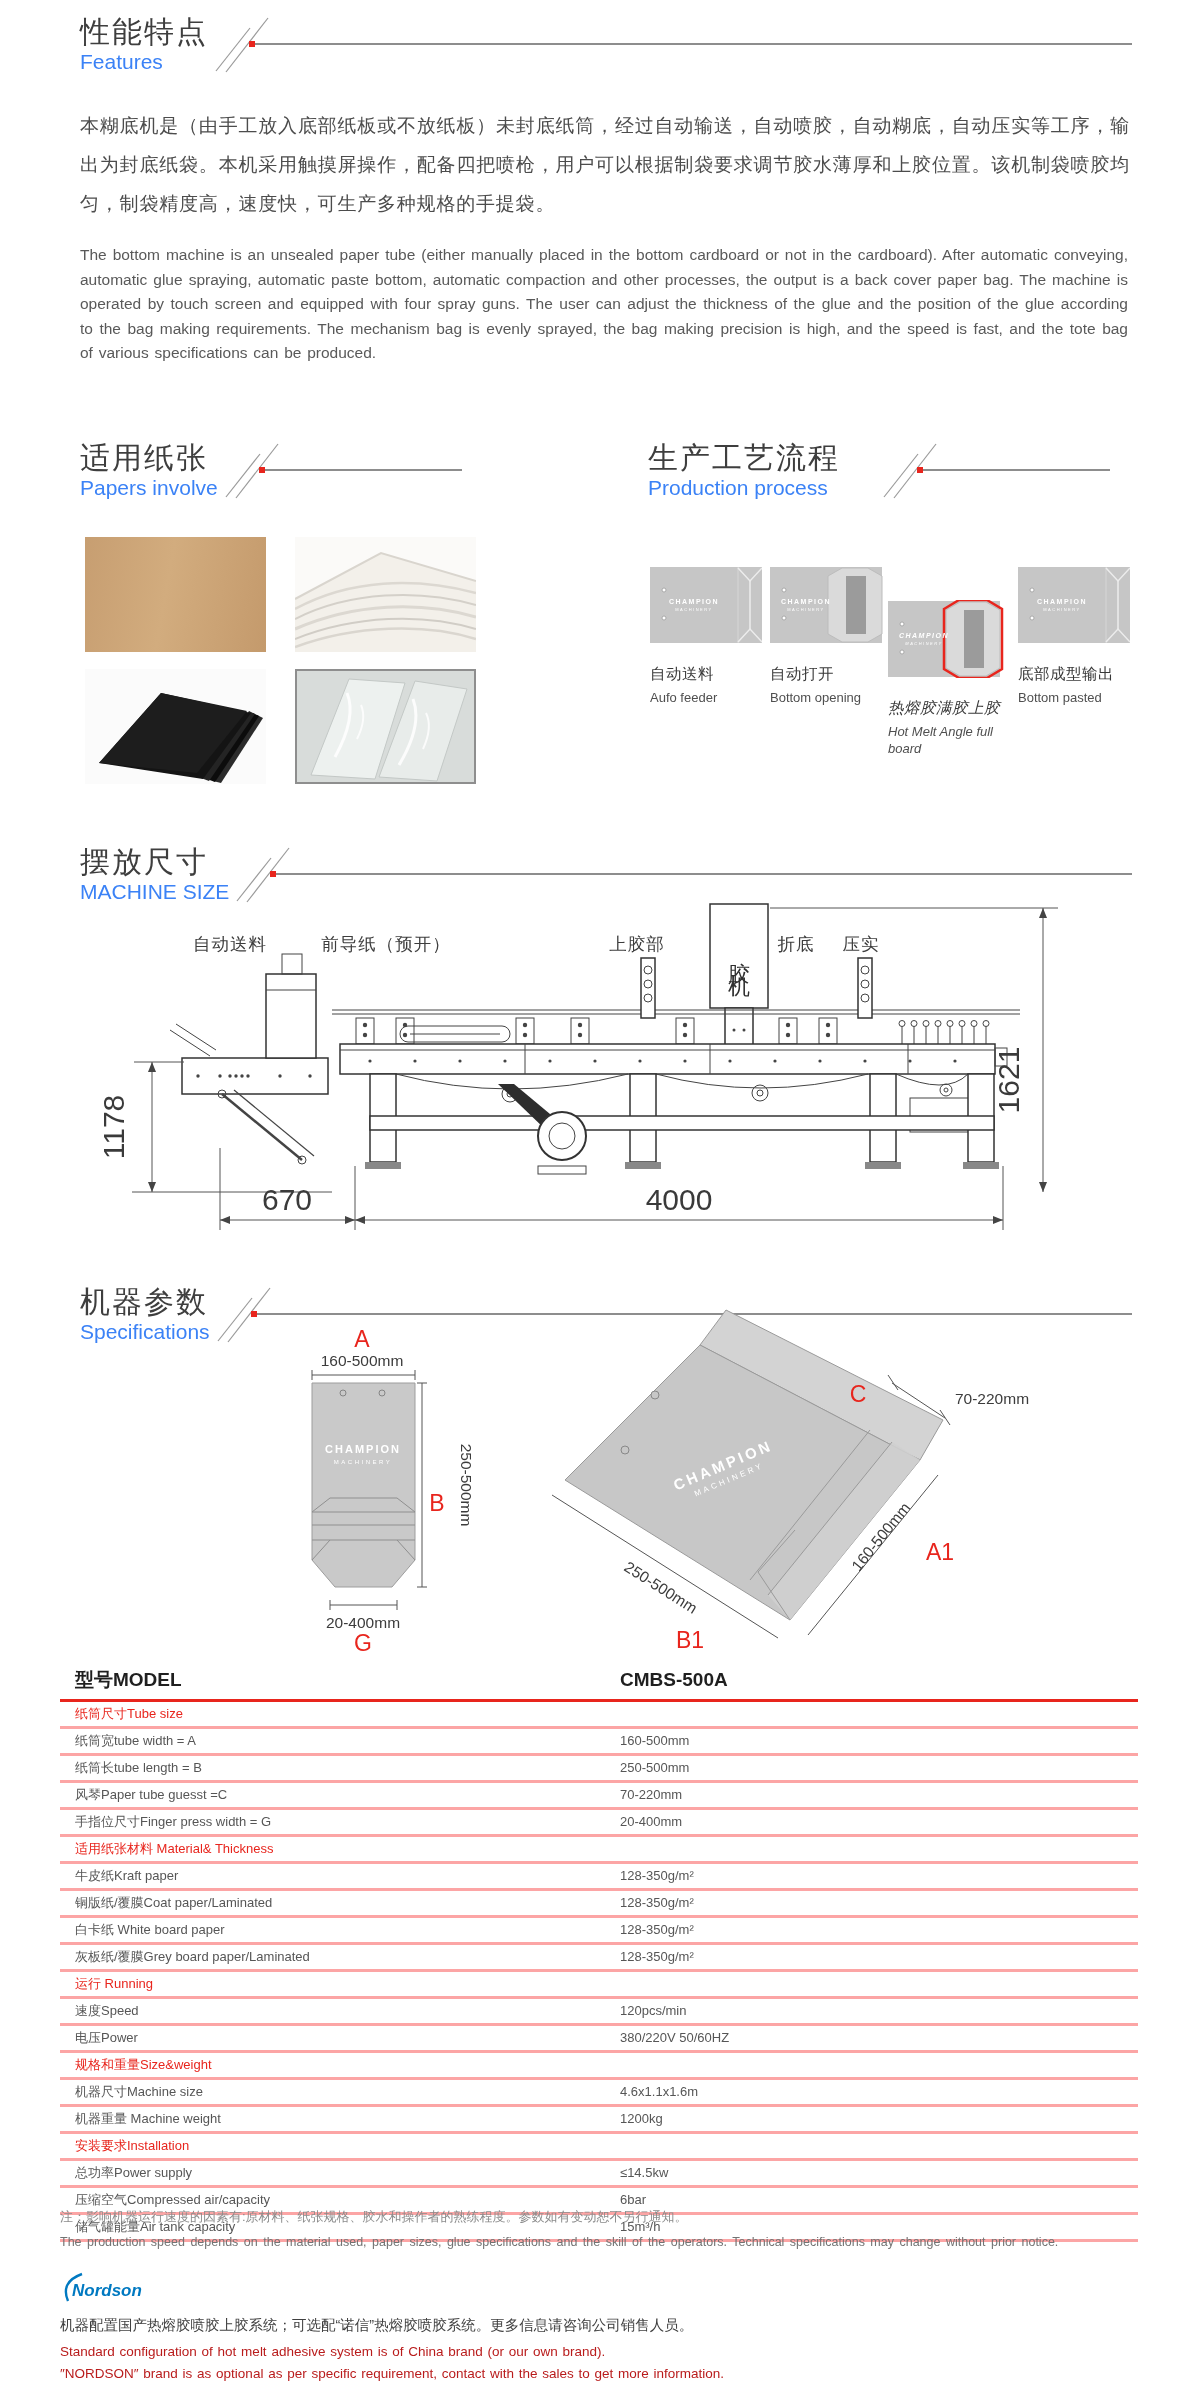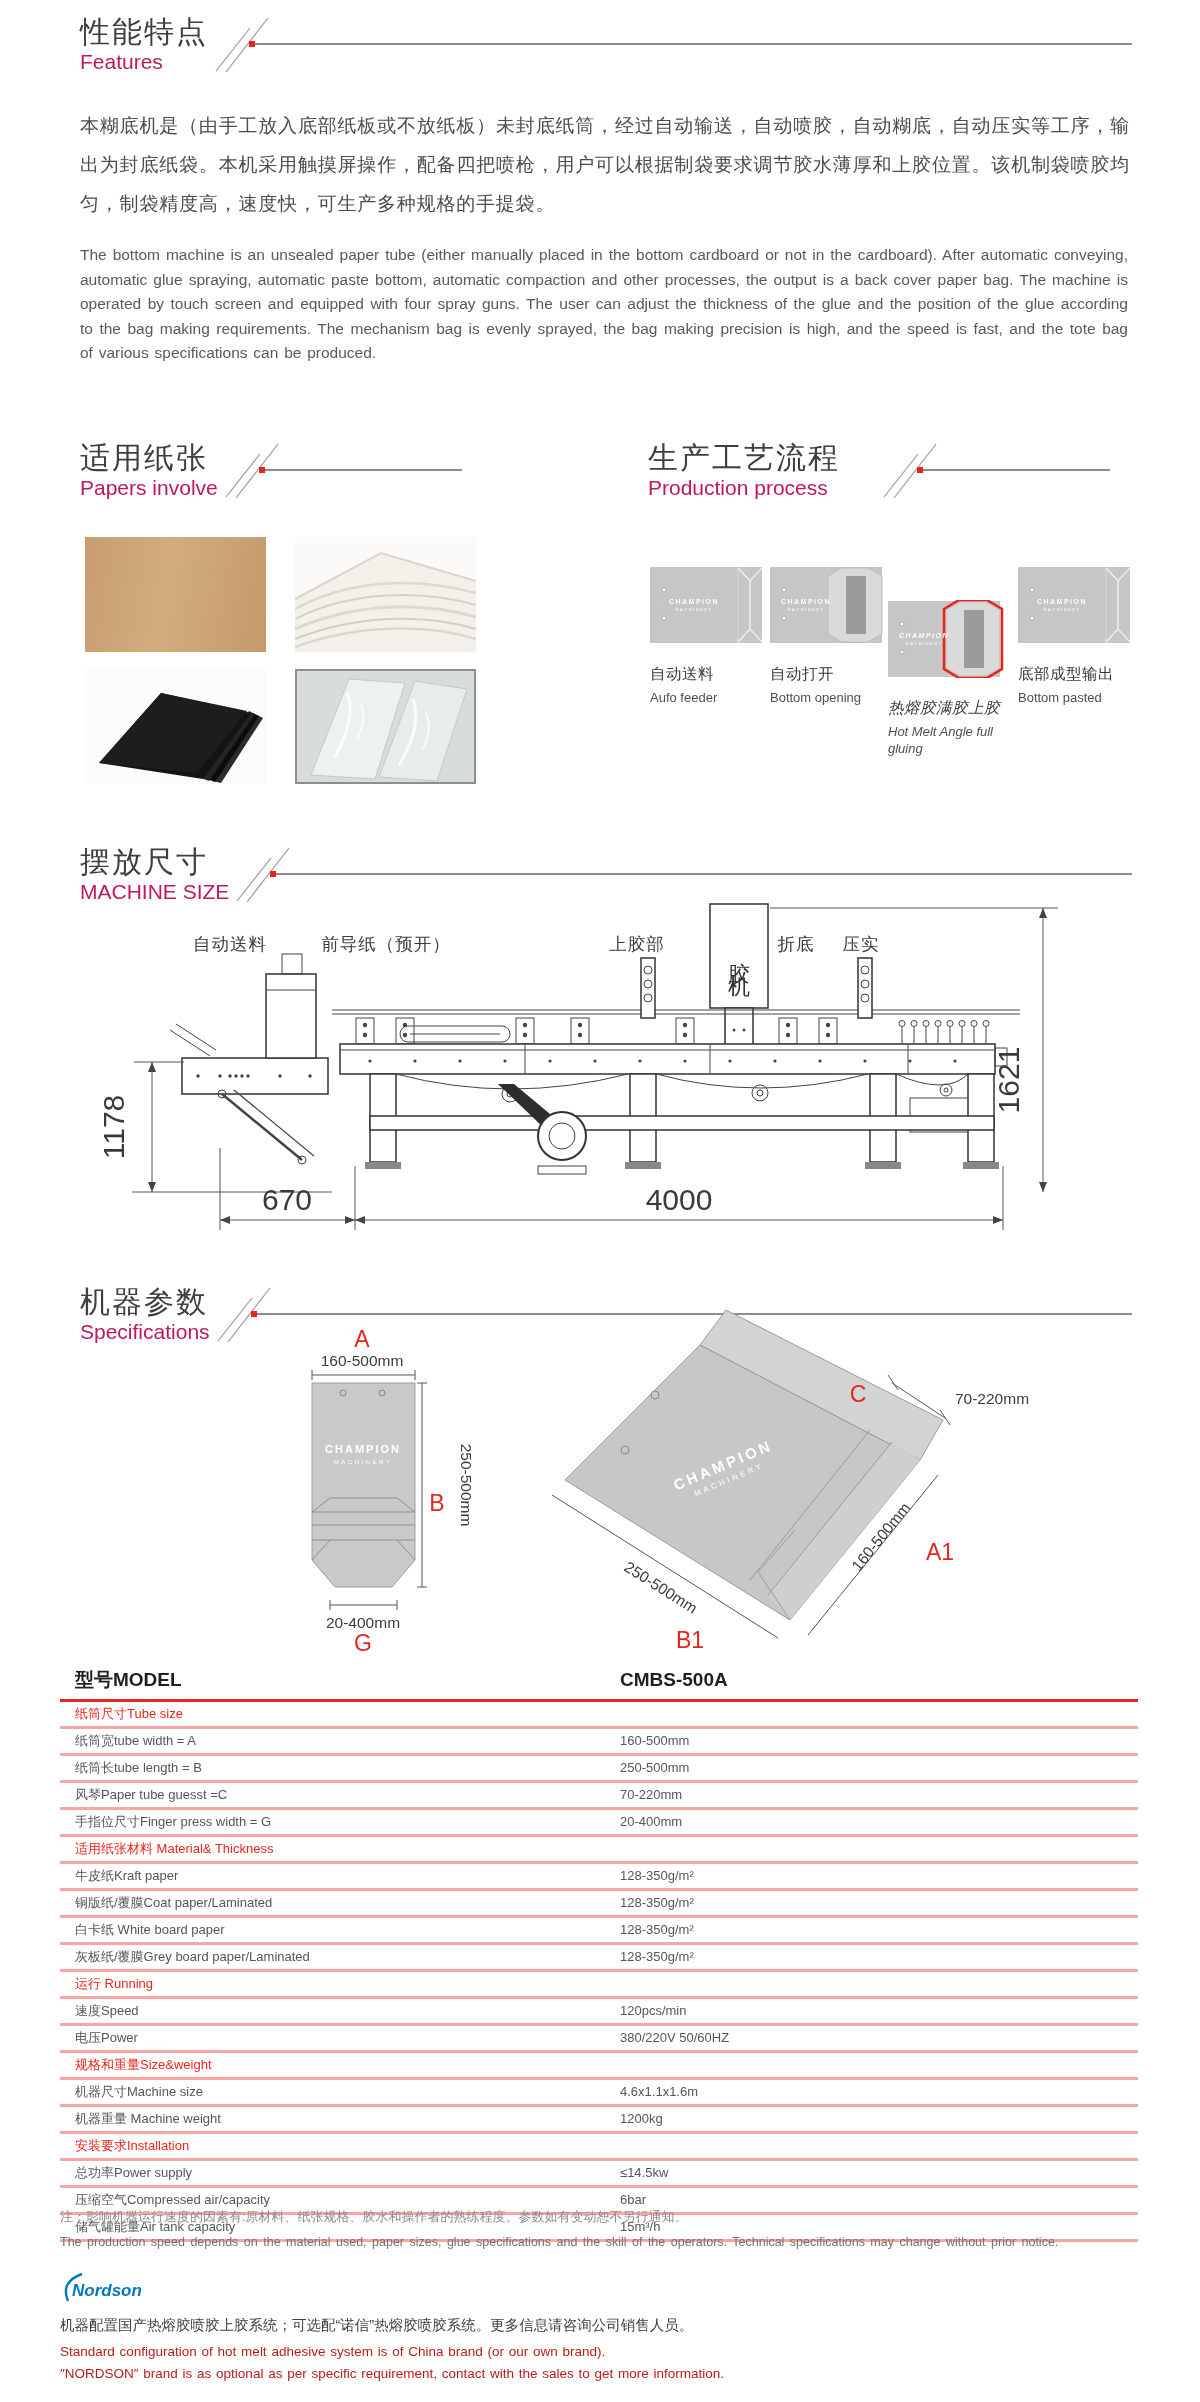--- a/index.html
+++ b/index.html
@@ -2,21 +2,21 @@
 <html><head>
 <meta charset="utf-8">
 <style>
   html,body{margin:0;padding:0;background:#fff;}
   body{font-family:"Liberation Sans","DejaVu Sans",sans-serif;}
   #page{position:relative;width:1200px;height:2402px;background:#fff;overflow:hidden;}
   .abs{position:absolute;}
   
   .sec-header{display:flex;align-items:flex-start;}
   .sec-zh{font-size:30px;line-height:32px;color:#3e3e3e;letter-spacing:2px;}
-  .sec-en{font-size:21px;line-height:24px;color:#be185d;margin-top:2px;}
+  .sec-en{font-size:21px;line-height:24px;color:#3b82f6;margin-top:2px;}
   .sec-deco{position:relative;flex:1;height:58px;}
   .sec-deco svg{position:absolute;left:0;top:0;}
   .sec-line{position:absolute;left:44px;right:6px;top:27px;height:2px;background:#8d8d8d;}
   .sec-line.short{right:auto;width:200px;}
   .sec-line::before{content:'';position:absolute;left:-3px;top:-2px;width:6px;height:6px;background:#e8251d;}
   
   .para-zh{font-size:19px;line-height:39px;letter-spacing:0.8px;color:#4c4c4c;text-align:justify;}
   .para-en{font-size:15.5px;line-height:24.5px;color:#595959;text-align:justify;word-spacing:1.5px;}
   
   .paper-img{position:absolute;width:181px;height:115px;overflow:hidden;}
@@ -172,21 +172,21 @@
       <rect x="0" y="1" width="112" height="76" fill="#c6c6c6"></rect>
       <polygon points="58,10 72,2 98,2 112,10 112,68 98,76 72,76 58,68" fill="#dadada" stroke="#bcbcbc" stroke-width="1"></polygon>
       <rect x="76" y="10" width="20" height="58" fill="#9b9b9b"></rect>
       <polygon points="56,9 71,0 99,0 114,9 114,69 99,78 71,78 56,69" fill="none" stroke="#e8251d" stroke-width="2.5"></polygon>
       <circle cx="14" cy="24" r="2" fill="#fff" stroke="#9c9c9c" stroke-width="0.8"></circle>
       <circle cx="14" cy="52" r="2" fill="#fff" stroke="#9c9c9c" stroke-width="0.8"></circle>
       <text class="wm1" x="36" y="38" font-size="7" letter-spacing="1.5">CHAMPION</text>
       <text class="wm2" x="36" y="45" font-size="4" letter-spacing="1.5">MACHINERY</text>
     </svg>
     <div class="step-zh">热熔胶满胶上胶</div>
-    <div class="step-en" style="width:120px;">Hot  Melt Angle full gluing</div>
+    <div class="step-en" style="width:120px;">Hot  Melt Angle full board</div>
   </div>
 
   <div class="abs" style="left:1018px;top:566px;width:112px;">
     <svg width="112" height="78" viewBox="0 0 112 78">
       <rect x="0" y="1" width="112" height="76" fill="#c6c6c6"></rect>
       <line x1="88" y1="1" x2="88" y2="77" stroke="#d6d6d6" stroke-width="1"></line>
       <polyline points="88,2 100,15 112,2" fill="none" stroke="#ececec" stroke-width="1.5"></polyline>
       <polyline points="88,76 100,63 112,76" fill="none" stroke="#ececec" stroke-width="1.5"></polyline>
       <line x1="100" y1="15" x2="100" y2="63" stroke="#ececec" stroke-width="1.5"></line>
       <circle cx="14" cy="24" r="2" fill="#fff" stroke="#9c9c9c" stroke-width="0.8"></circle>

